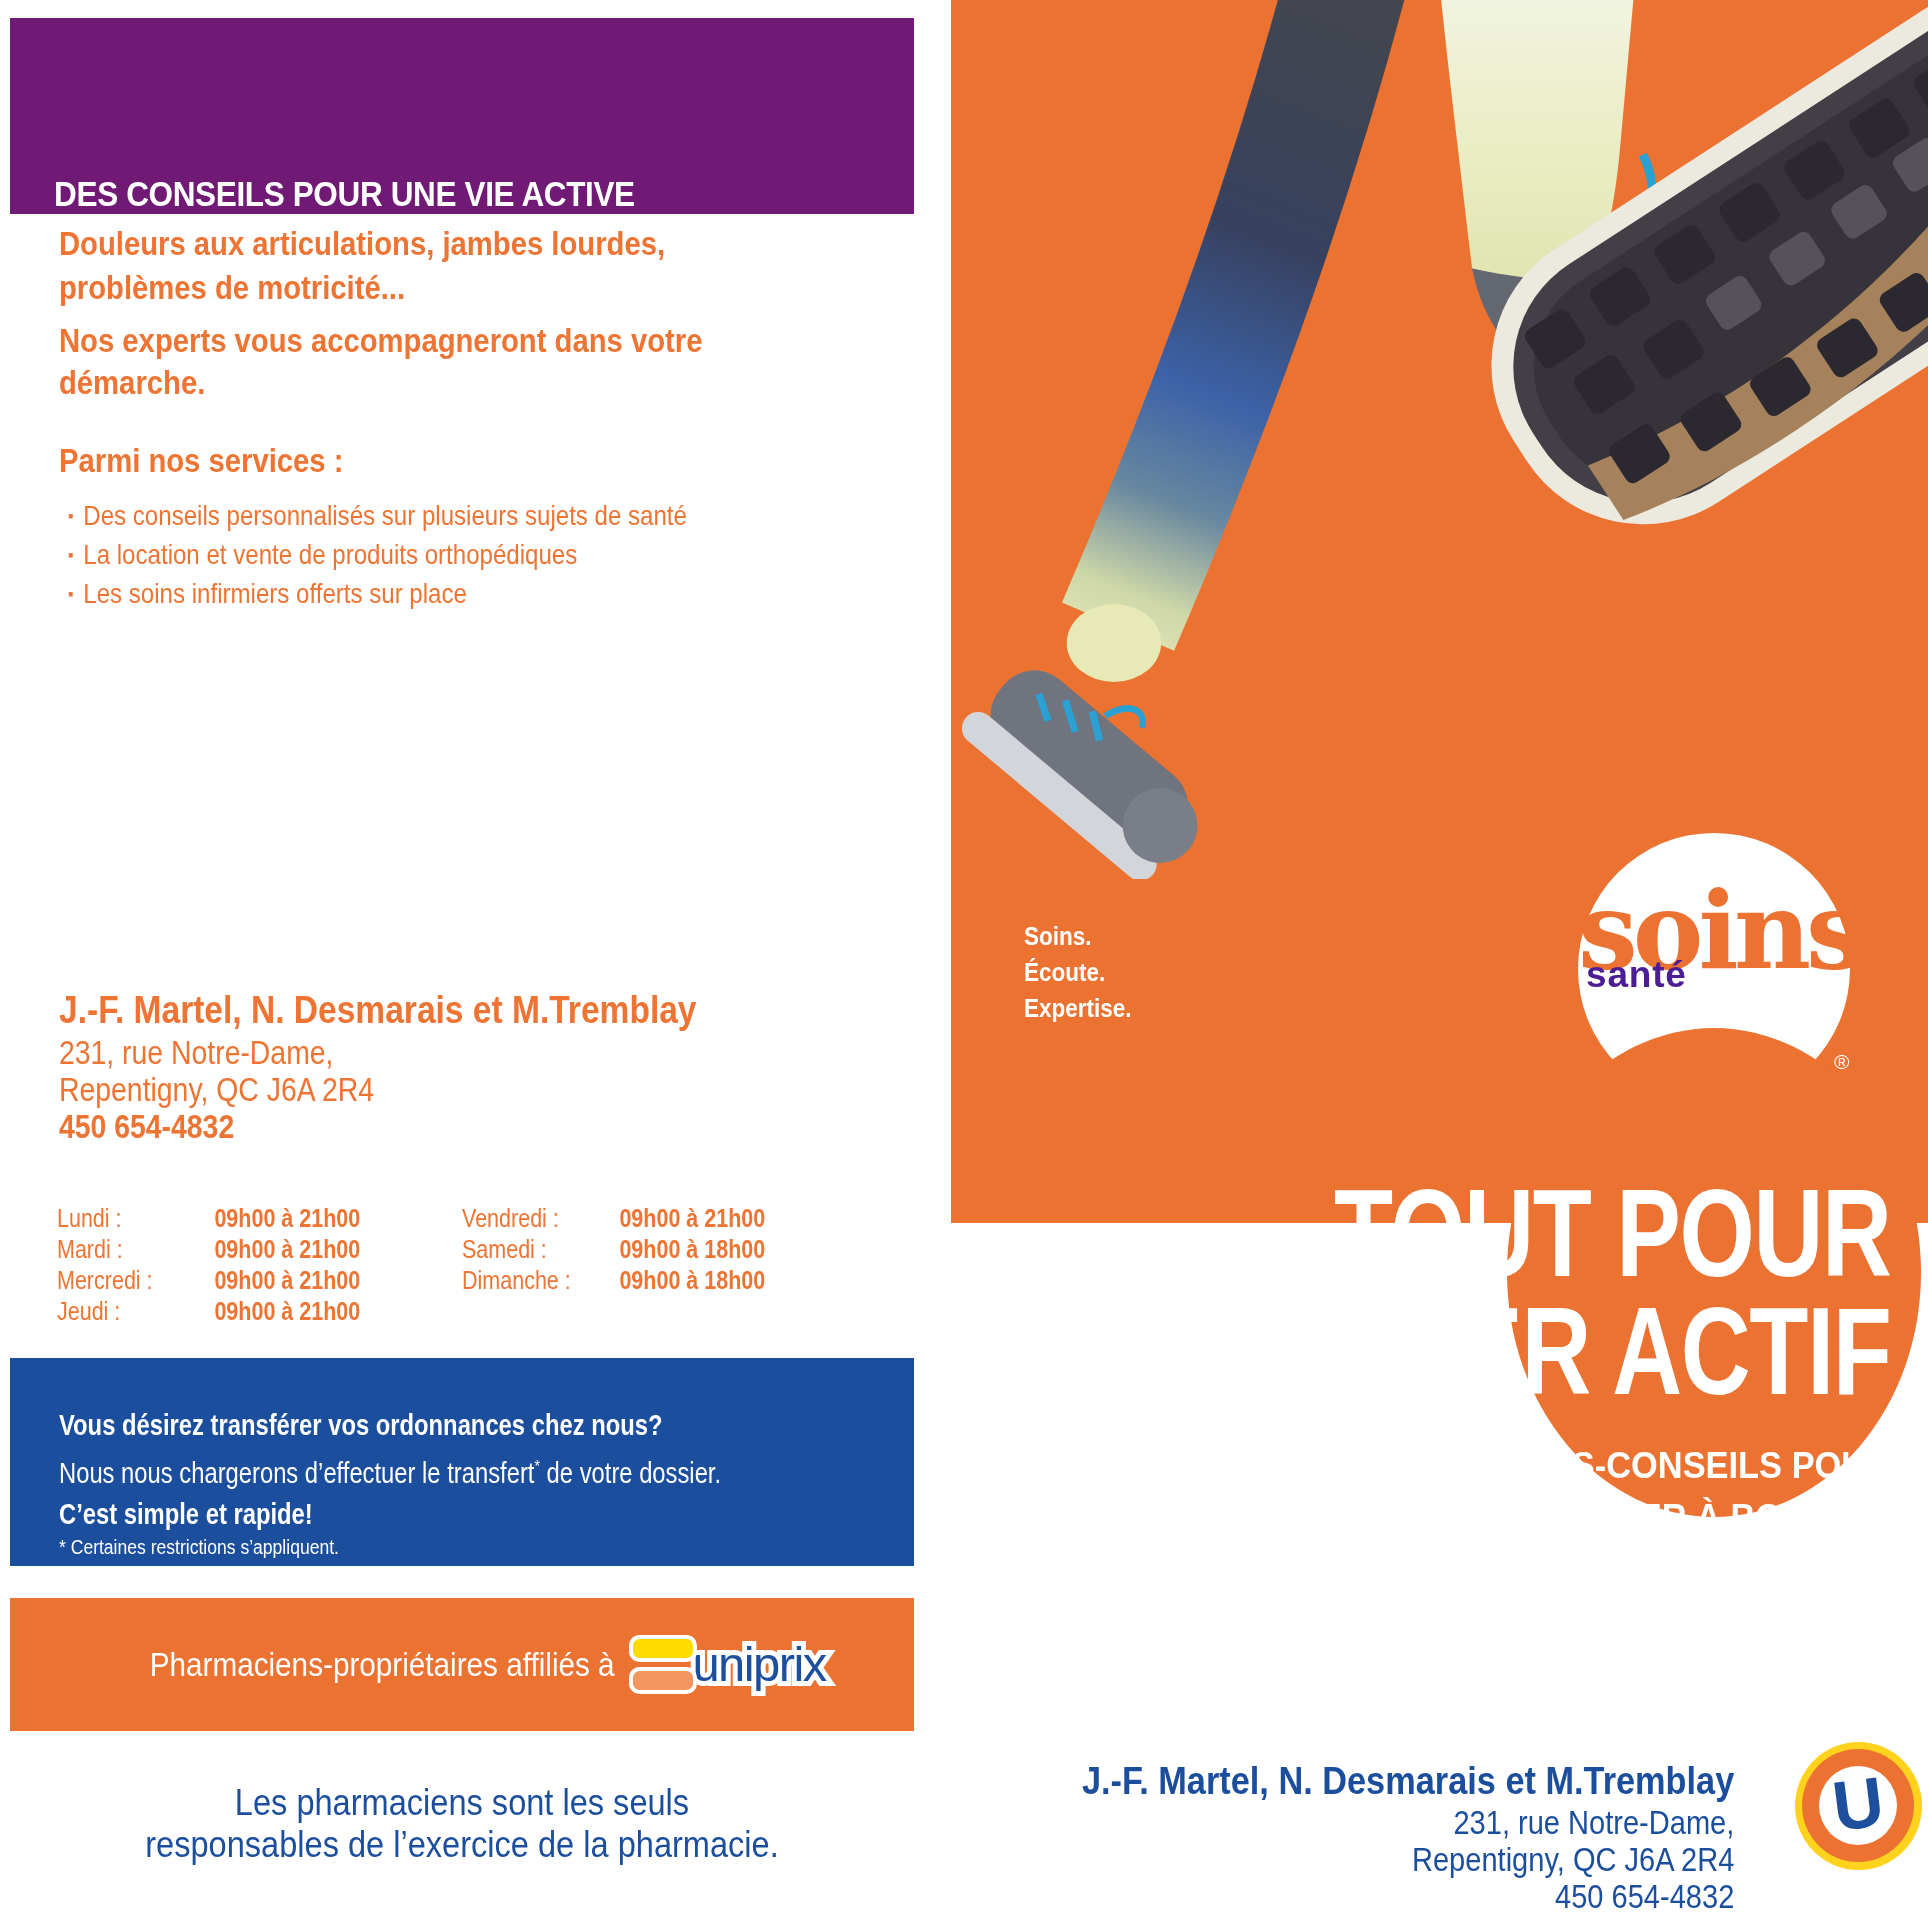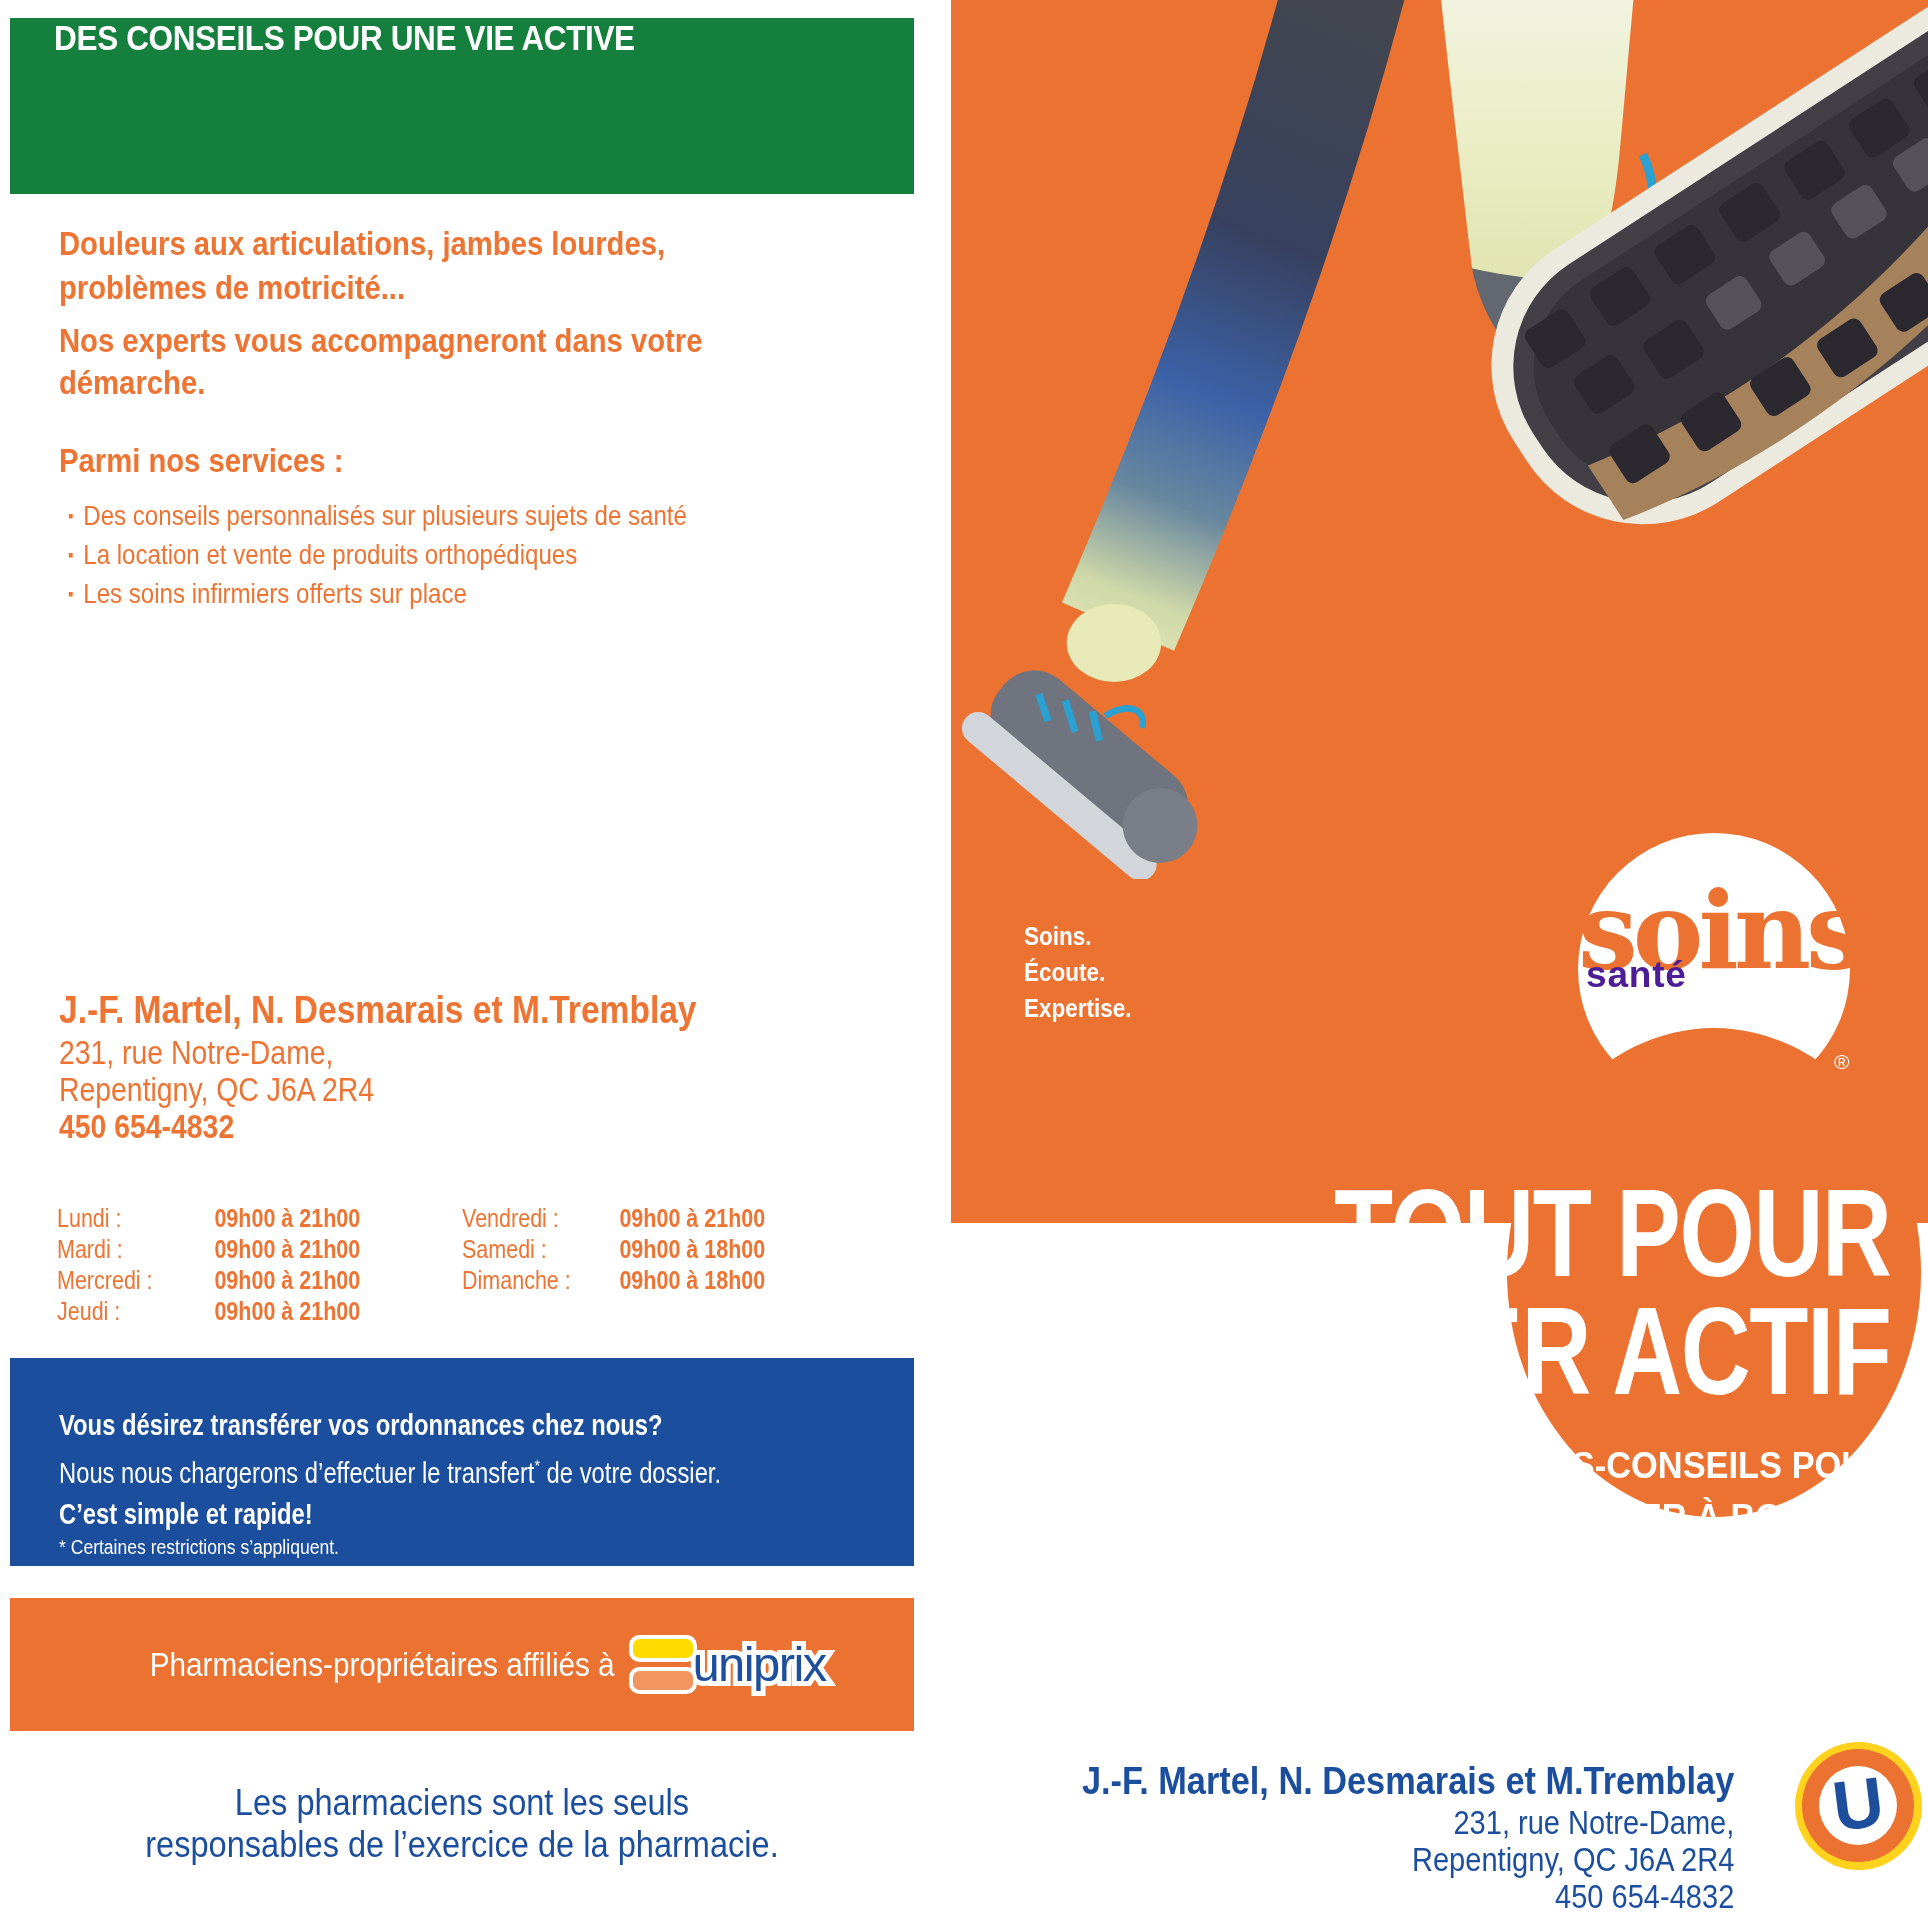--- a/index.html
+++ b/index.html
@@ -5,22 +5,22 @@
   html,body{margin:0;padding:0;background:#ffffff;}
   #page{position:relative;width:1928px;height:1928px;background:#ffffff;overflow:hidden;
         font-family:"Liberation Sans",sans-serif;}
   .abs{position:absolute;}
   .nw{white-space:nowrap;}
   .orange-txt{color:#ED7432;}
   .blue-txt{color:#1C4E9E;}
   .cxl{transform:scaleX(.86);transform-origin:0 0;}
 
   
-  #header-bar{left:9.8px;top:18px;width:904px;height:176px;background:#15803d;
-              display:flex;align-items:flex-start;}
+  #header-bar{left:9.8px;top:18px;width:904px;height:196px;background:#701a75;
+              display:flex;align-items:flex-end;}
   #header-title{color:#fff;font-weight:bold;font-size:35px;letter-spacing:-0.4px;
                 padding-left:49px;transform:scaleX(.9);transform-origin:0 50%;white-space:nowrap;}
 
   #intro1{left:59px;top:221px;font-size:34px;font-weight:bold;line-height:44px;}
   #intro2{left:59px;top:319px;font-size:34px;font-weight:bold;line-height:42px;width:814px;}
   #services-title{left:59px;top:441px;font-size:34px;font-weight:bold;}
   #services-list{left:68px;top:498px;font-size:28px;line-height:35px;}
   .svc-row{display:flex;align-items:baseline;}
   .svc-bullet{font-size:18px;margin-right:11.4px;position:relative;top:-3.3px;}
 

